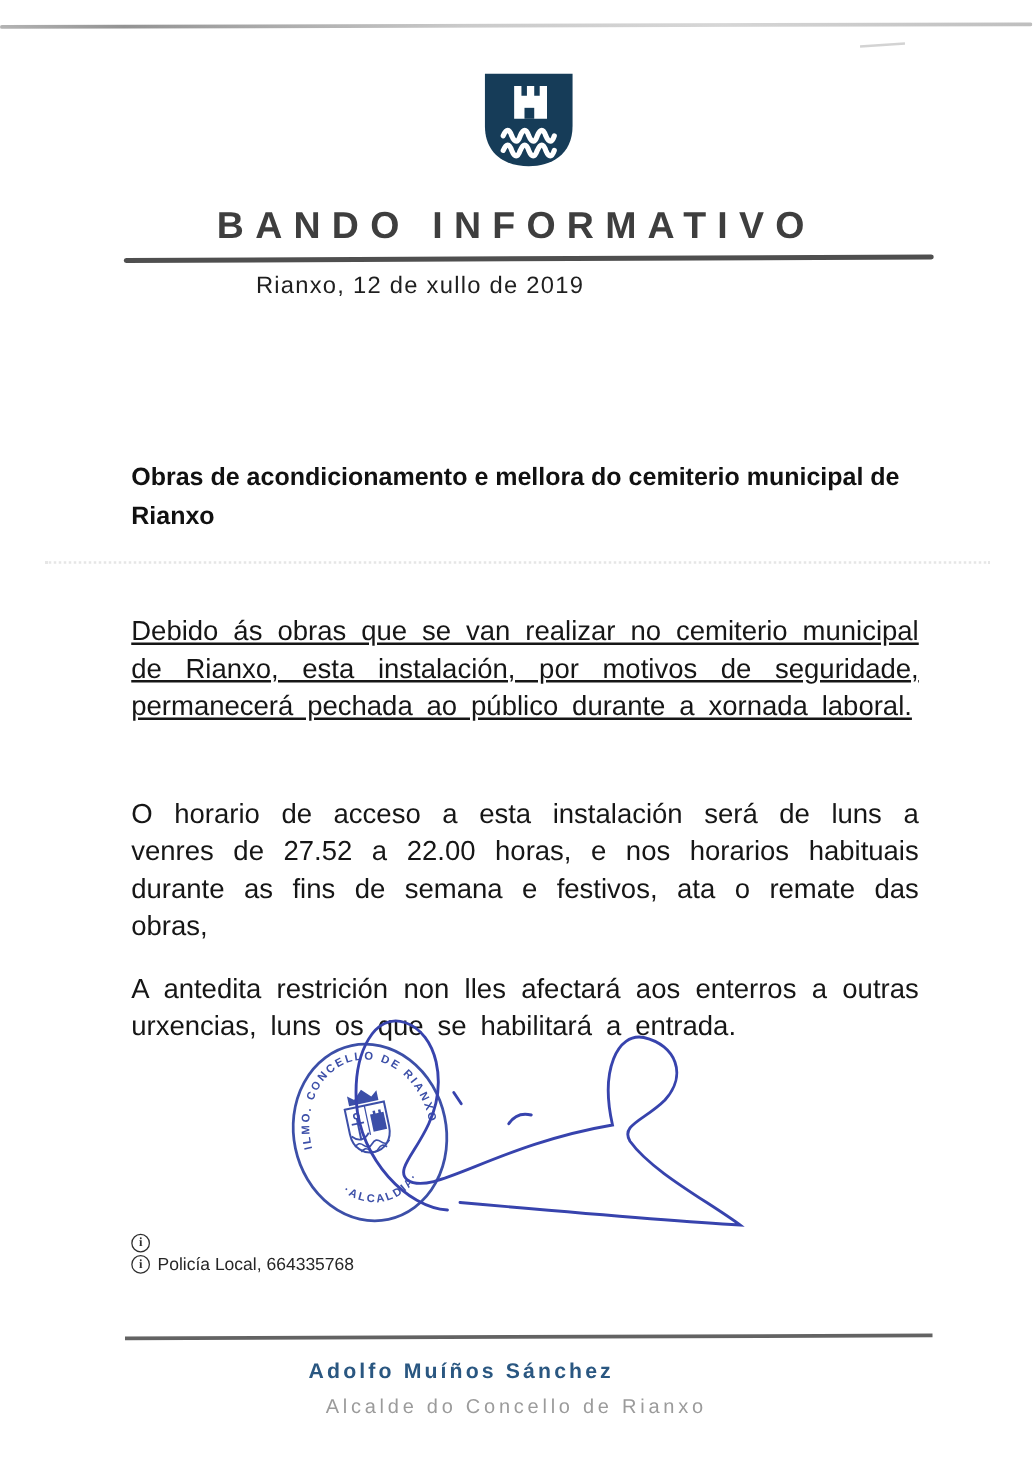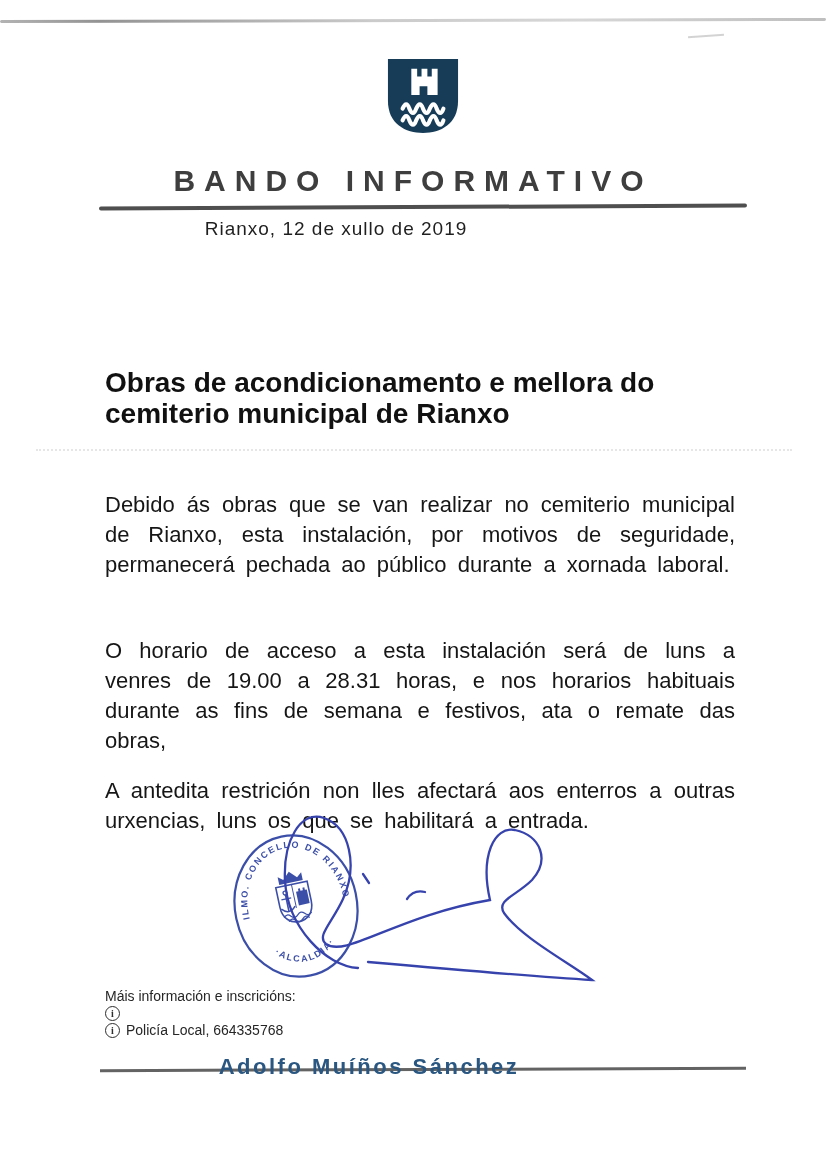--- a/index.html
+++ b/index.html
@@ -20,40 +20,40 @@
   
   .logo{position:absolute;top:41px;left:386px;width:74px;height:78px;}
   .title{position:absolute;top:148px;left:0;width:826px;text-align:center;
     font-size:30px;font-weight:bold;letter-spacing:9px;color:#3e3e3e;}
   .rule1{position:absolute;top:189px;left:99px;width:648px;height:4px;
     background:#4f4f4f;transform:rotate(-0.25deg);border-radius:2px;}
   .dateline{position:absolute;top:202px;left:0;width:672px;text-align:center;
     font-size:19px;letter-spacing:1px;color:#1f1f1f;}
   
   .heading{position:absolute;top:351px;left:105px;width:630px;
-    font-size:28px;font-weight:bold;line-height:31px;color:#111;}
+    font-size:20px;font-weight:bold;line-height:31px;color:#111;}
   .para{position:absolute;left:105px;width:630px;font-size:22px;line-height:30px;
     text-align:justify;word-spacing:5px;color:#161616;}
-  .p1{top:474px;}
+  .p1{top:474px;text-decoration:underline;}
   .p2{top:620px;}
   .p3{top:760px;}
   
   .sig-zone{position:absolute;top:780px;left:200px;width:440px;height:200px;}
   
   .info{position:absolute;top:971px;left:105px;width:560px;font-size:14px;
     line-height:19px;color:#262626;}
   .info-row{display:flex;align-items:center;gap:6px;}
   .info-icon{display:inline-flex;align-items:center;justify-content:center;
     width:13px;height:13px;border:1.3px solid #2e2e2e;border-radius:50%;
     font-size:10px;font-family:"Liberation Serif",serif;font-weight:bold;
     color:#2e2e2e;flex:0 0 auto;}
   .rule2{position:absolute;top:1052px;left:100px;width:646px;height:3px;
     background:#636363;transform:rotate(-0.2deg);}
-  .sig-name{position:absolute;top:1038px;left:0;width:738px;text-align:center;
-    font-size:22px;font-weight:bold;letter-spacing:2.5px;color:#2a5781;}
+  .sig-name{position:absolute;top:1071px;left:0;width:738px;text-align:center;
+    font-size:17px;font-weight:bold;letter-spacing:2.5px;color:#2a5781;}
   .sig-role{position:absolute;top:1101px;left:0;width:826px;text-align:center;
     font-size:16px;letter-spacing:3px;color:#9b9b9b;}
   .stamp-text{font-family:"Liberation Sans","DejaVu Sans",sans-serif;
     font-size:9px;font-weight:bold;letter-spacing:1.8px;}
 </style>
 </head>
 <body>
 
 <div class="page">
 
@@ -71,21 +71,21 @@
       <path d="M17,64 c2.5,-6 5,-6 7,0 c2.5,6 5,6 7,0 c2.5,-6 5,-6 7,0 c2.5,6 5,6 7,0 c2.5,-6 5,-6 7,0 c2.5,6 5,6 7,0" fill="none" stroke="#ffffff" stroke-width="4.2" stroke-linecap="round"></path>
     </svg>
   </div>
 
   <div class="title">BANDO INFORMATIVO</div>
   <div class="rule1"></div>
   <div class="dateline">Rianxo, 12 de xullo de 2019</div>
 
   <div class="heading">Obras de acondicionamento e mellora do cemiterio municipal de Rianxo</div>
   <div class="para p1">Debido ás obras que se van realizar no cemiterio municipal de Rianxo, esta instalación, por motivos de seguridade, permanecerá pechada ao público durante a xornada laboral.</div>
-  <div class="para p2">O horario de acceso a esta instalación será de luns a venres de 19.00 a 28.31 horas, e nos horarios habituais durante as fins de semana e festivos, ata o remate das obras,</div>
+  <div class="para p2">O horario de acceso a esta instalación será de luns a venres de 27.52 a 22.00 horas, e nos horarios habituais durante as fins de semana e festivos, ata o remate das obras,</div>
   <div class="para p3">A antedita restrición non lles afectará aos enterros a outras urxencias, luns os que se habilitará a entrada.</div>
 
   <div class="sig-zone">
     <svg width="440" height="200" viewBox="0 0 440 200">
       <defs>
         <path id="arcTop" d="M 53,135 A 48,58 0 1 1 139,135" fill="none"></path>
         <path id="arcBottom" d="M 53,130 A 46,56 0 0 0 139,130" fill="none"></path>
       </defs>
 
       <g transform="rotate(-12 96 110)" stroke="#3c4fa8" fill="none">
@@ -113,26 +113,26 @@
 
       <g stroke="#3743ad" fill="none" stroke-width="2.3" stroke-linecap="round">
         <path d="M158,172 C126,170 88,132 85,85 C83,45 100,14 124,22 C150,31 158,70 143,103 C132,127 116,140 126,148 C146,162 196,120 290,104 C280,60 294,30 315,34 C341,40 350,64 332,84 C316,100 296,104 304,117 C322,142 368,166 392,184 C340,181 236,172 168,166"></path>
         <path d="M163,78 l6,9"></path>
         <path d="M225,96 c-8,-2 -14,1 -18,7"></path>
       </g>
     </svg>
   </div>
 
   <div class="info">
-    <div>Máis información e inscricións:</div>
     <div class="info-row">
       <span class="info-icon">i</span>
     </div>
     <div class="info-row">
       <span class="info-icon">i</span>
       <span>Policía Local, 664335768</span>
     </div>
   </div>
 
   <div class="rule2"></div>
   <div class="sig-name">Adolfo Muíños Sánchez</div>
+  <div class="sig-role">Alcalde do Concello de Rianxo</div>
 
 </div>
 
 </body></html>

